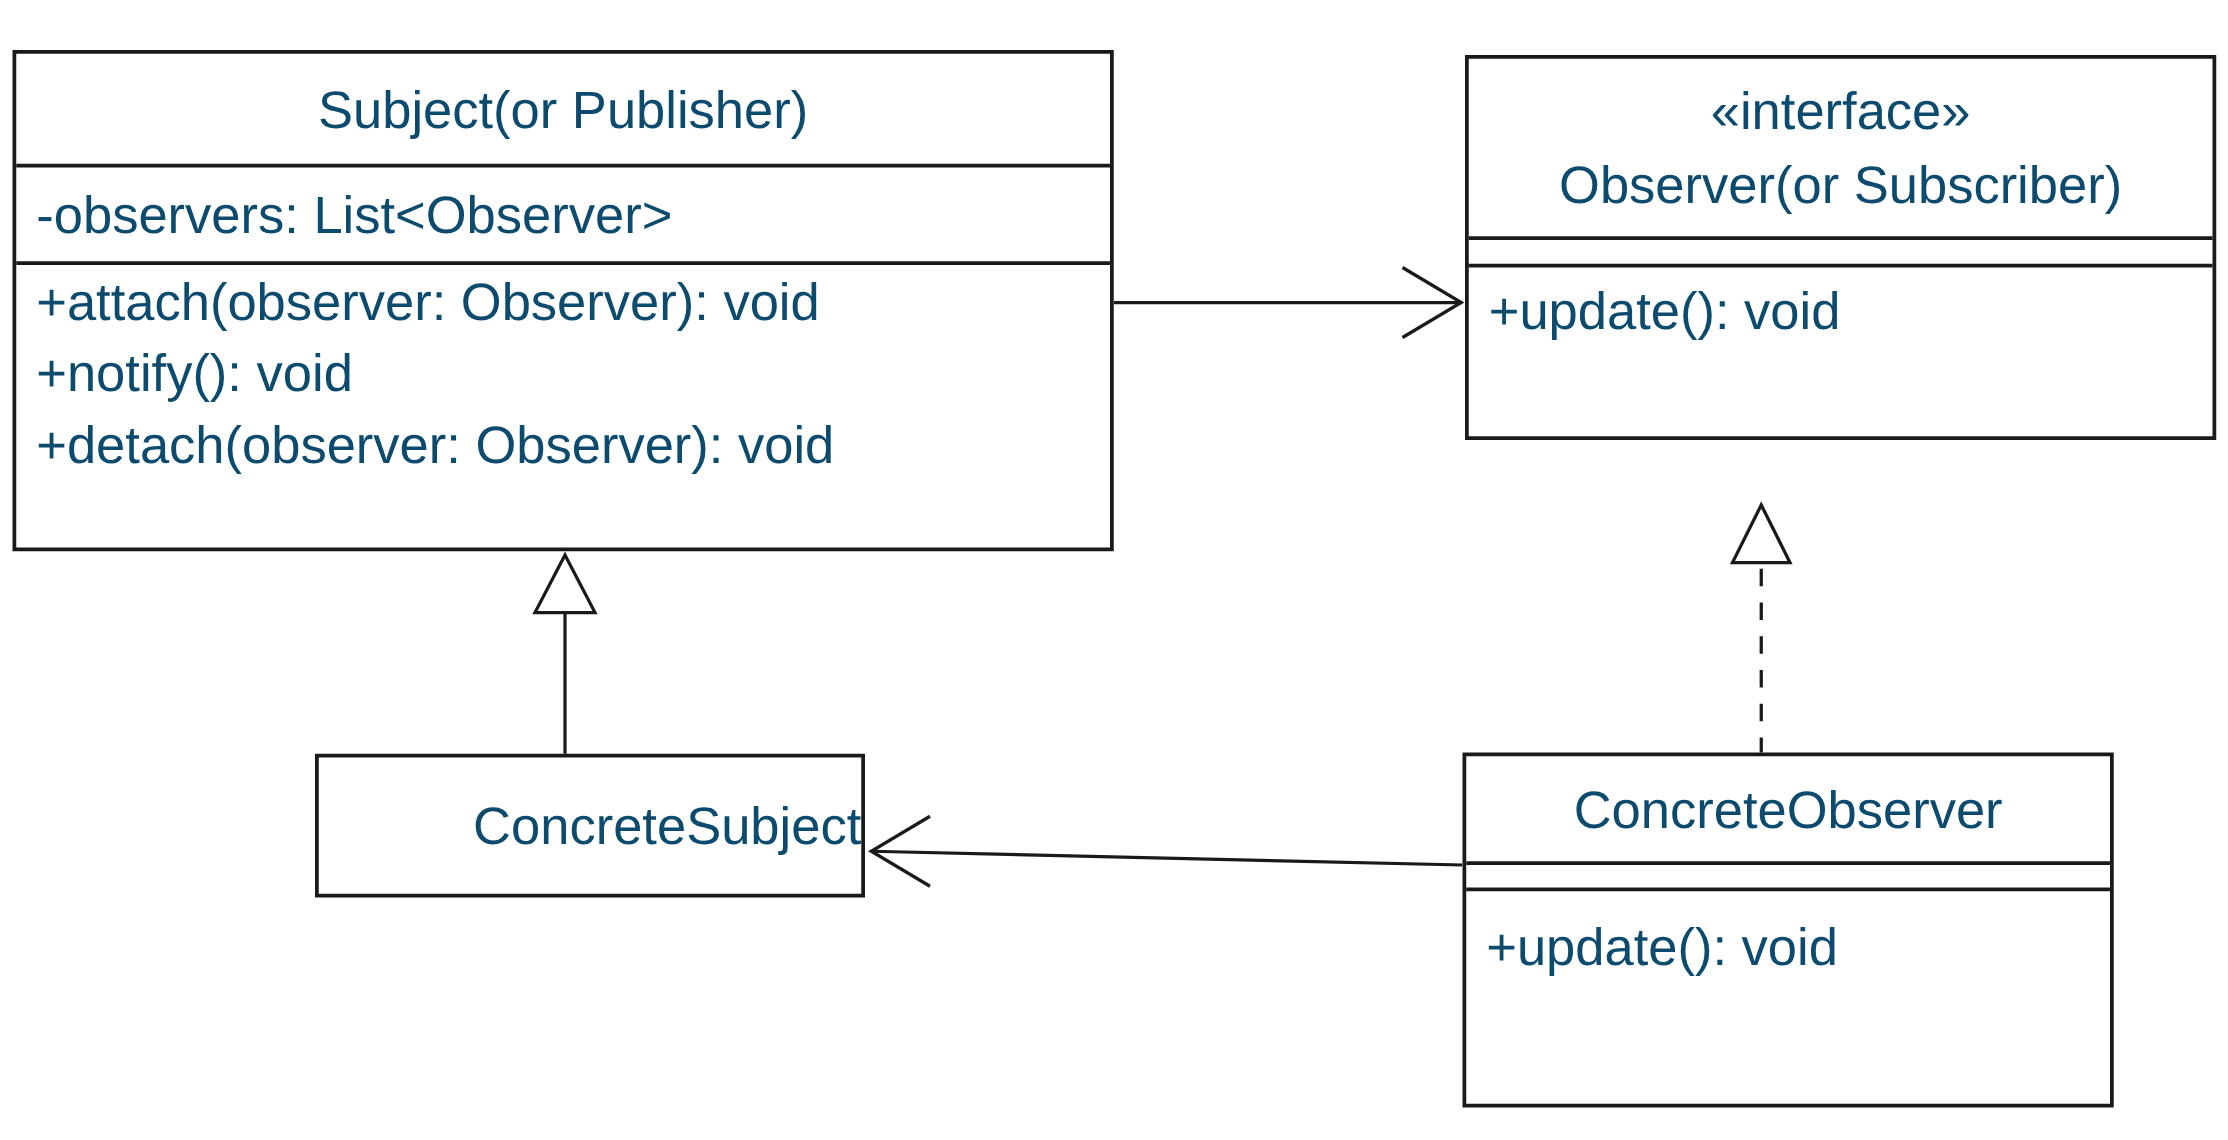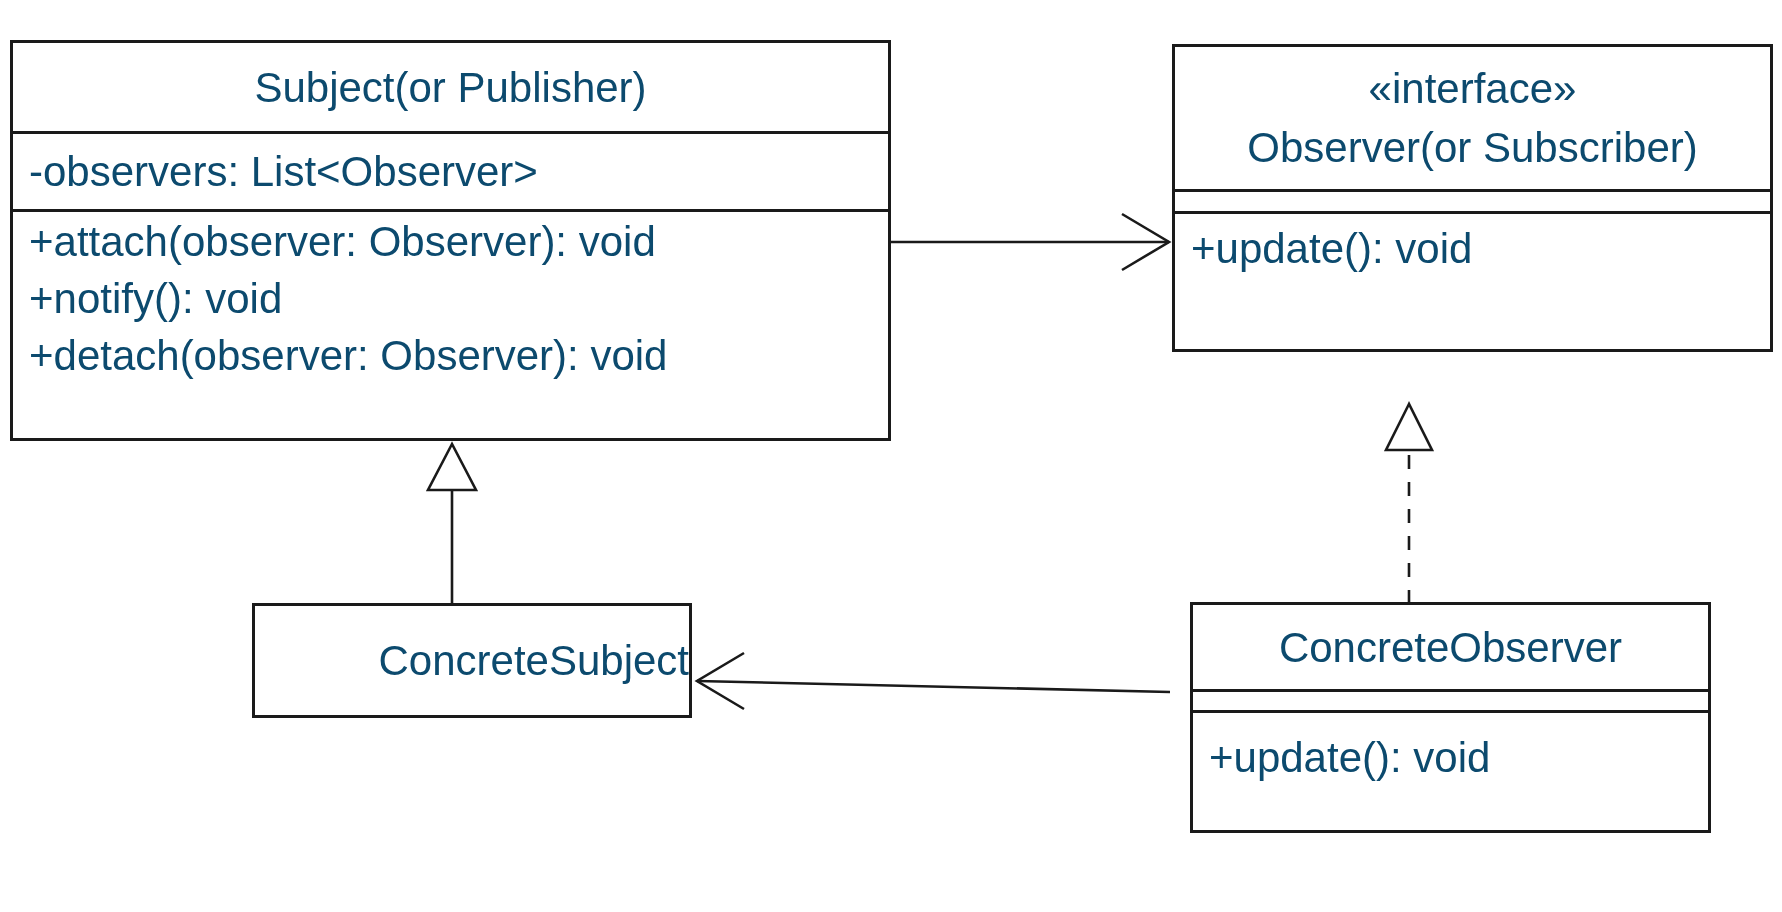--- a/index.html
+++ b/index.html
@@ -68,21 +68,21 @@
   #box-observer { left: 1172px; top: 44px; width: 601px; height: 308px; }
   #box-observer .c-title { height: 142px; }
   #box-observer .c-attrs { height: 22px; }
   #box-observer .c-methods { padding-top: 6px; }
 
   
   #box-concrete-subject { left: 252px; top: 603px; width: 440px; height: 115px; align-items: flex-end; }
   #box-concrete-subject .c-title { height: 109px; }
 
   
-  #box-concrete-observer { left: 1170px; top: 602px; width: 521px; height: 231px; margin-left: 20px; }
+  #box-concrete-observer { left: 1170px; top: 602px; width: 521px; height: 284px; }
   #box-concrete-observer .c-title { height: 84px; }
   #box-concrete-observer .c-attrs { height: 21px; }
   #box-concrete-observer .c-methods { padding-top: 16px; }
 </style>
 </head>
 <body>
 
 <div class="canvas">
 
   <svg class="connectors" viewBox="0 0 1782 912" xmlns="http://www.w3.org/2000/svg">

